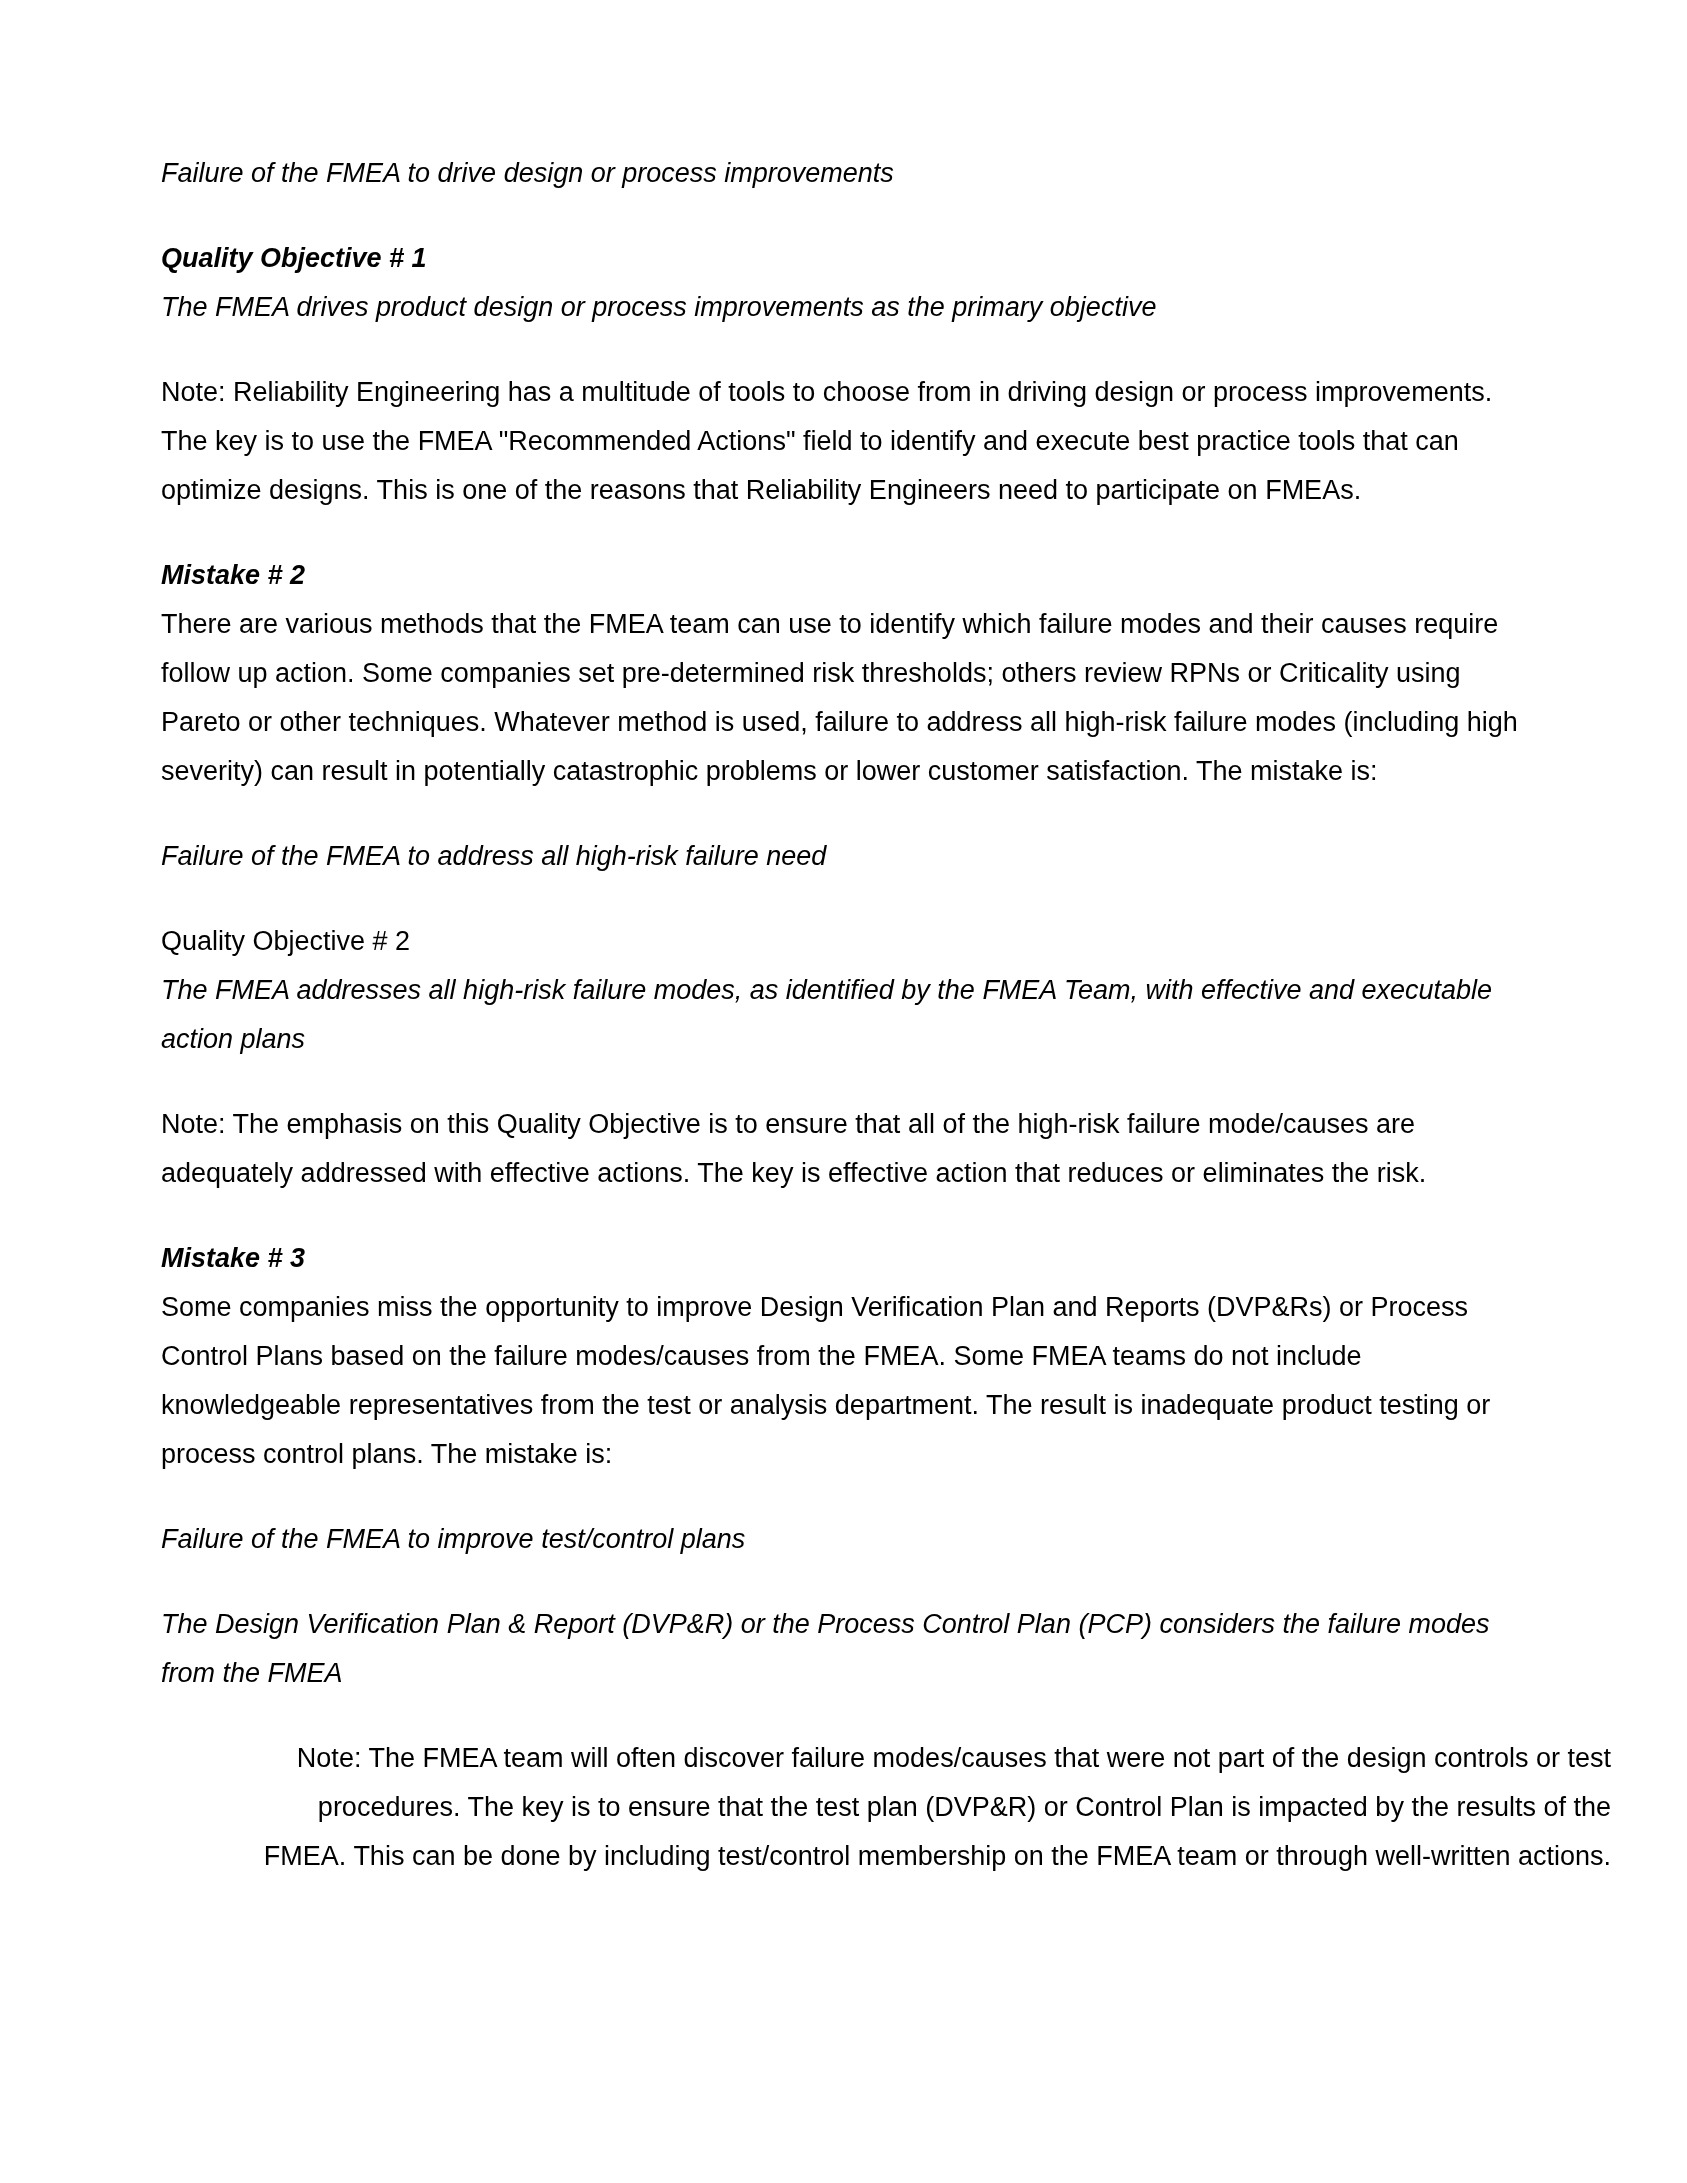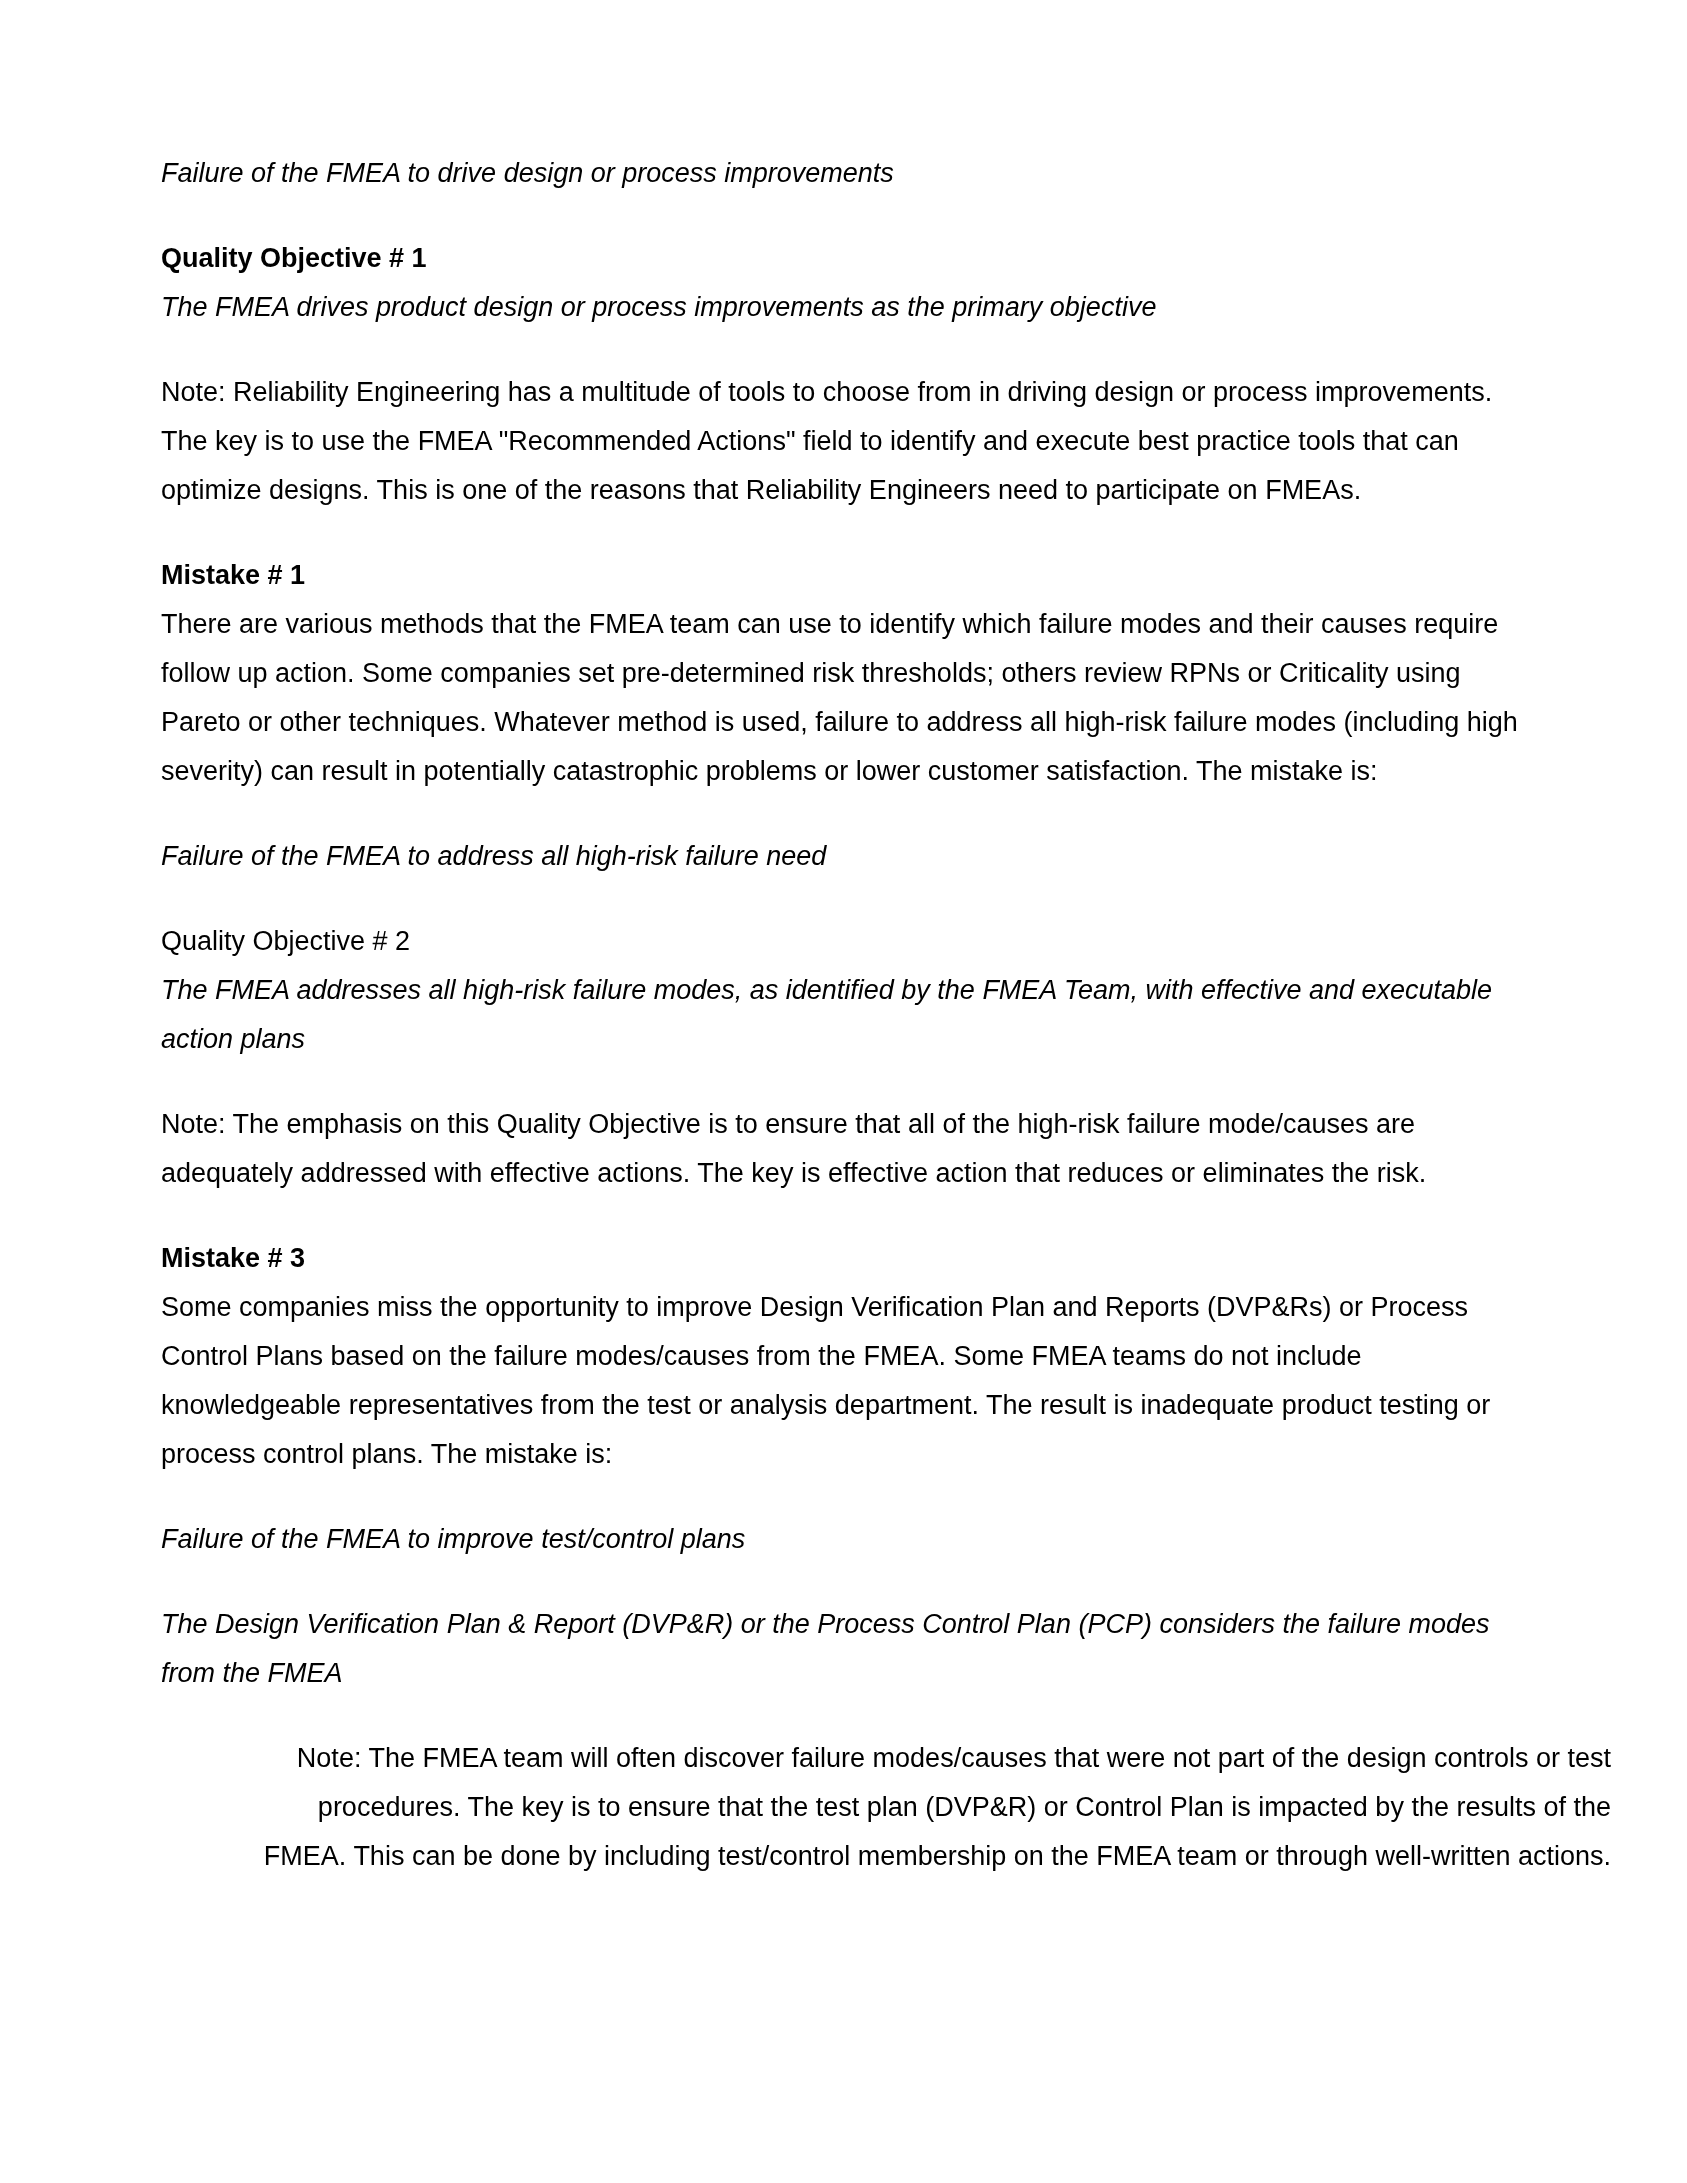--- a/index.html
+++ b/index.html
@@ -29,21 +29,21 @@
     margin: 0 0 36px 0;
   }
   .group:last-child {
     margin-bottom: 0;
     text-align: right;
   }
   .block {
     margin: 0;
     white-space: pre-line;
   }
-  .bold   { font-weight: bold; }
+  .bold   { font-weight: bold; font-style: italic; }
   .italic { font-style: italic; }
 </style>
 </head>
 <body>
 
 <div class="page">
   <div class="doc-body">
 
     <div class="group">
       <p class="block italic">Failure of the FMEA to drive design or process improvements</p>
@@ -54,21 +54,21 @@
       <p class="block italic">The FMEA drives product design or process improvements as the primary objective</p>
     </div>
 
     <div class="group">
       <p class="block">Note: Reliability Engineering has a multitude of tools to choose from in driving design or process improvements.
 The key is to use the FMEA "Recommended Actions" field to identify and execute best practice tools that can
 optimize designs. This is one of the reasons that Reliability Engineers need to participate on FMEAs.</p>
     </div>
 
     <div class="group">
-      <p class="block bold">Mistake # 1</p>
+      <p class="block bold">Mistake # 2</p>
       <p class="block">There are various methods that the FMEA team can use to identify which failure modes and their causes require
 follow up action. Some companies set pre-determined risk thresholds; others review RPNs or Criticality using
 Pareto or other techniques. Whatever method is used, failure to address all high-risk failure modes (including high
 severity) can result in potentially catastrophic problems or lower customer satisfaction. The mistake is:</p>
     </div>
 
     <div class="group">
       <p class="block italic">Failure of the FMEA to address all high-risk failure need</p>
     </div>
 

